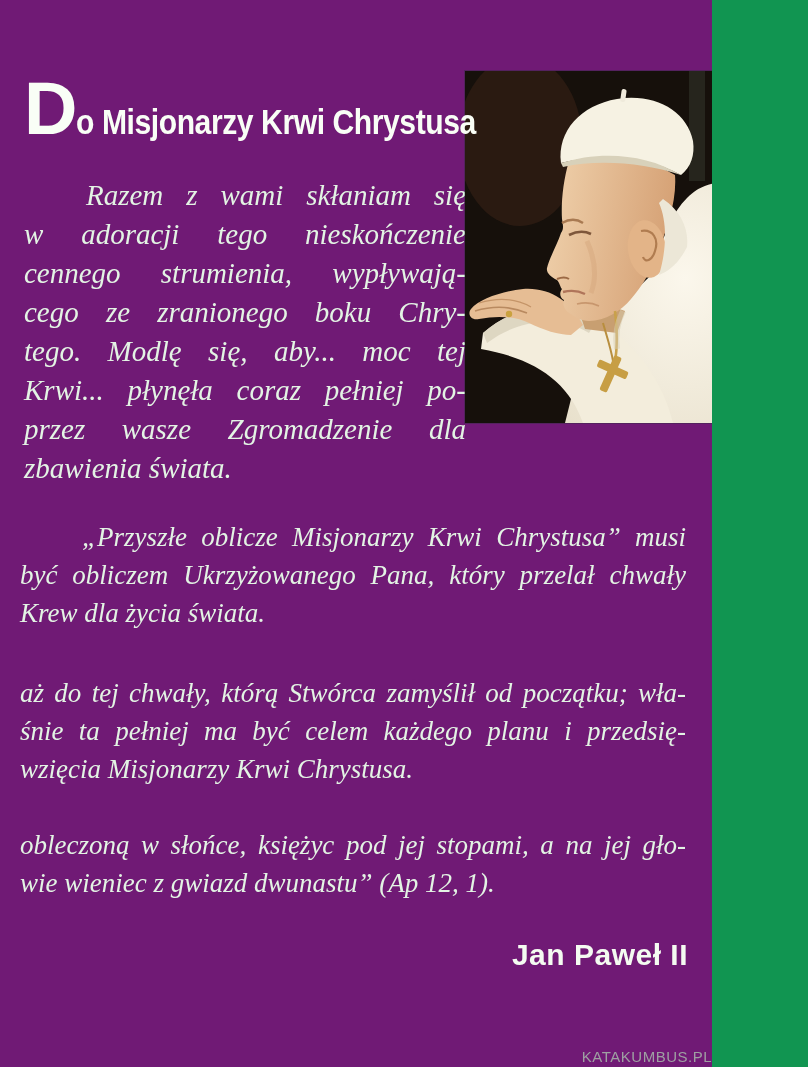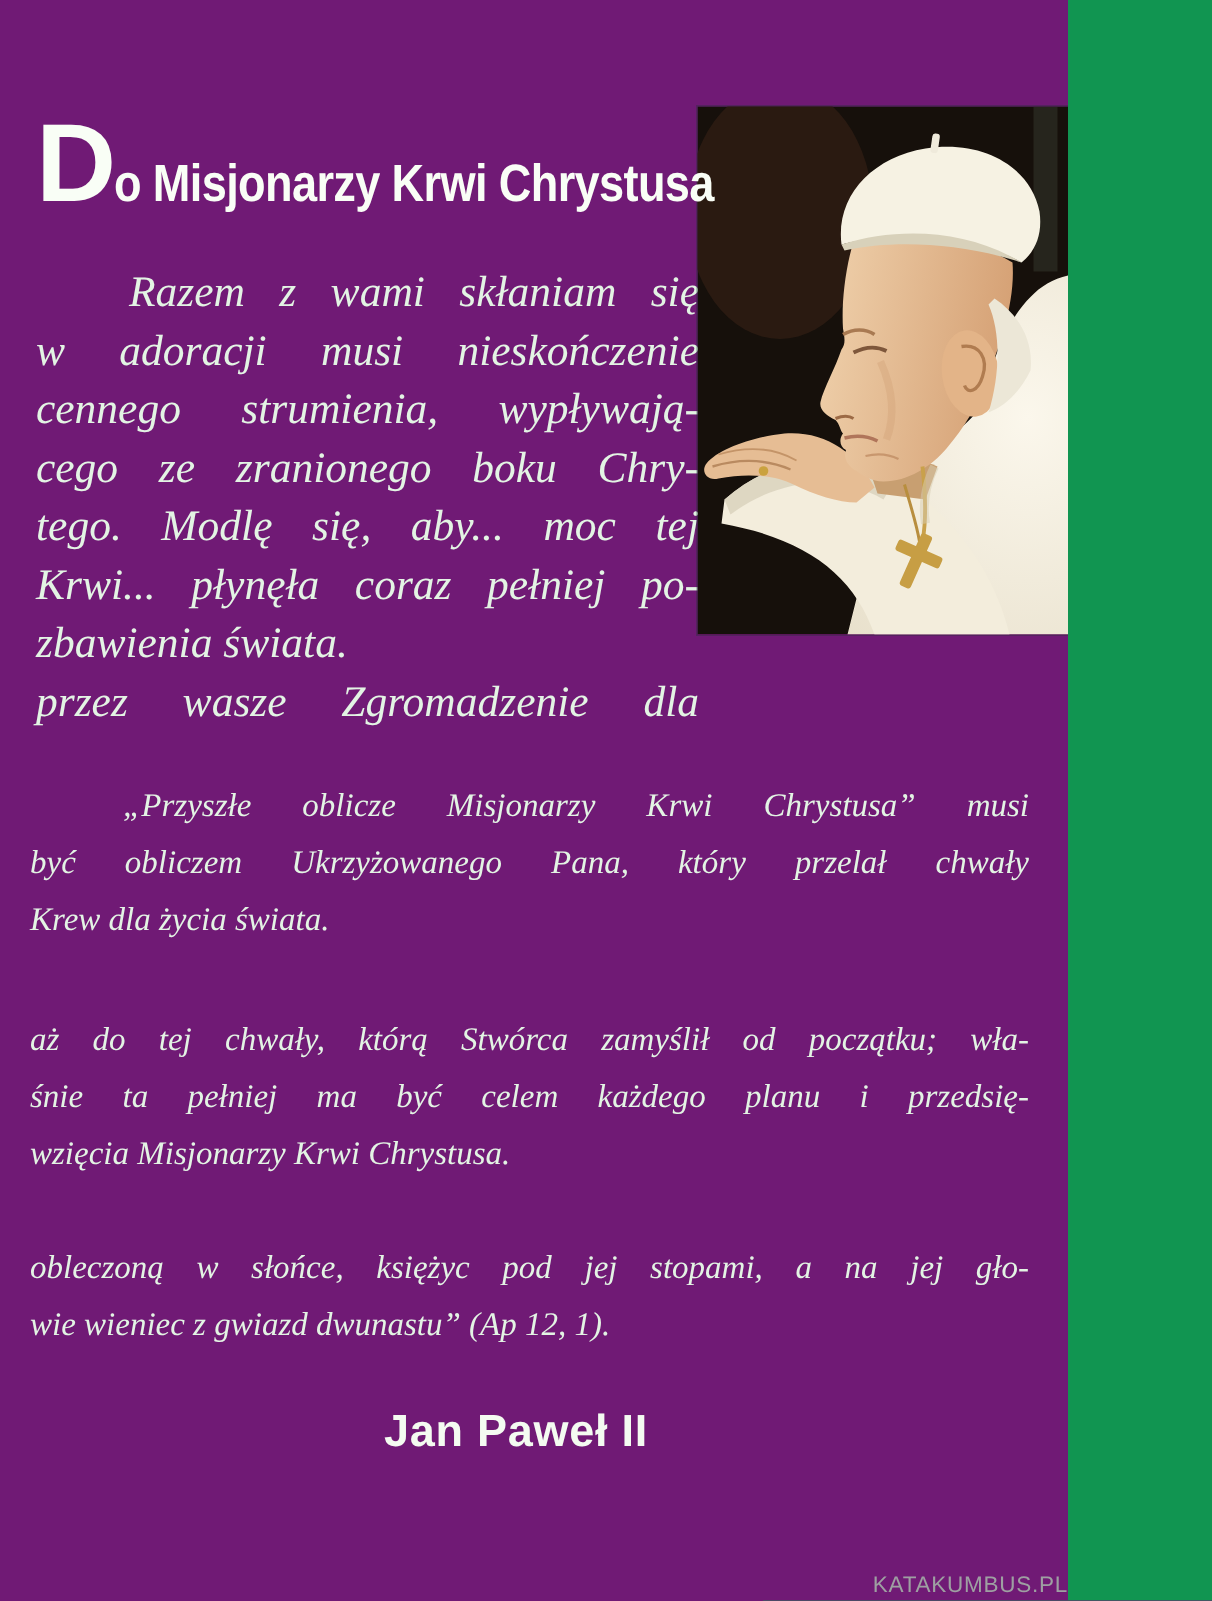--- a/index.html
+++ b/index.html
@@ -60,30 +60,30 @@
   }
   .para1{
     margin:30px 0 0 24px;
     width:442px;
     font-size:29px;
     line-height:39px;
     font-style:italic;
   }
   .parawide{
     margin:30px 26px 0 20px;
-    font-size:22px;
+    font-size:27px;
     line-height:38px;
     font-style:italic;
   }
   .para3{margin-top:42px;}
   .para4{margin-top:38px;}
   
   .signature{
     margin:36px 24px 0 0;
-    text-align:center;
+    text-align:right;
     color:#f4fbf1;
     font-family:"Liberation Sans", sans-serif;
     font-weight:bold;
     font-size:30px;
     letter-spacing:0.5px;
   }
   .watermark{
     position:absolute;
     right:0;bottom:2px;
     color:#a3aea7;
@@ -160,27 +160,27 @@
       <path d="M158,240 C152,252 150,266 152,278" stroke="#d8cdb2" stroke-width="6" fill="none" opacity="0.5"></path>
     </svg>
   </div>
 
   <div class="title">
     <span class="initial">D</span><span class="rest">o Misjonarzy Krwi Chrystusa</span>
   </div>
 
   <div class="para para1">
     <div class="ln ind">Razem z wami skłaniam się</div>
-    <div class="ln">w adoracji musi nieskończenie</div>
+    <div class="ln">w adoracji tego nieskończenie</div>
     <div class="ln">cennego strumienia, wypływają-</div>
     <div class="ln">cego ze zranionego boku Chry-</div>
     <div class="ln">tego. Modlę się, aby... moc tej</div>
     <div class="ln">Krwi... płynęła coraz pełniej po-</div>
+    <div class="ln">przez wasze Zgromadzenie dla</div>
     <div class="ln last">zbawienia świata.</div>
-    <div class="ln">przez wasze Zgromadzenie dla</div>
   </div>
 
   <div class="para parawide para2">
     <div class="ln ind">„Przyszłe oblicze Misjonarzy Krwi Chrystusa” musi</div>
     <div class="ln">być obliczem Ukrzyżowanego Pana, który przelał chwały</div>
     <div class="ln last">Krew dla życia świata.</div>
   </div>
 
   <div class="para parawide para3">
     <div class="ln">aż do tej chwały, którą Stwórca zamyślił od początku; wła-</div>

